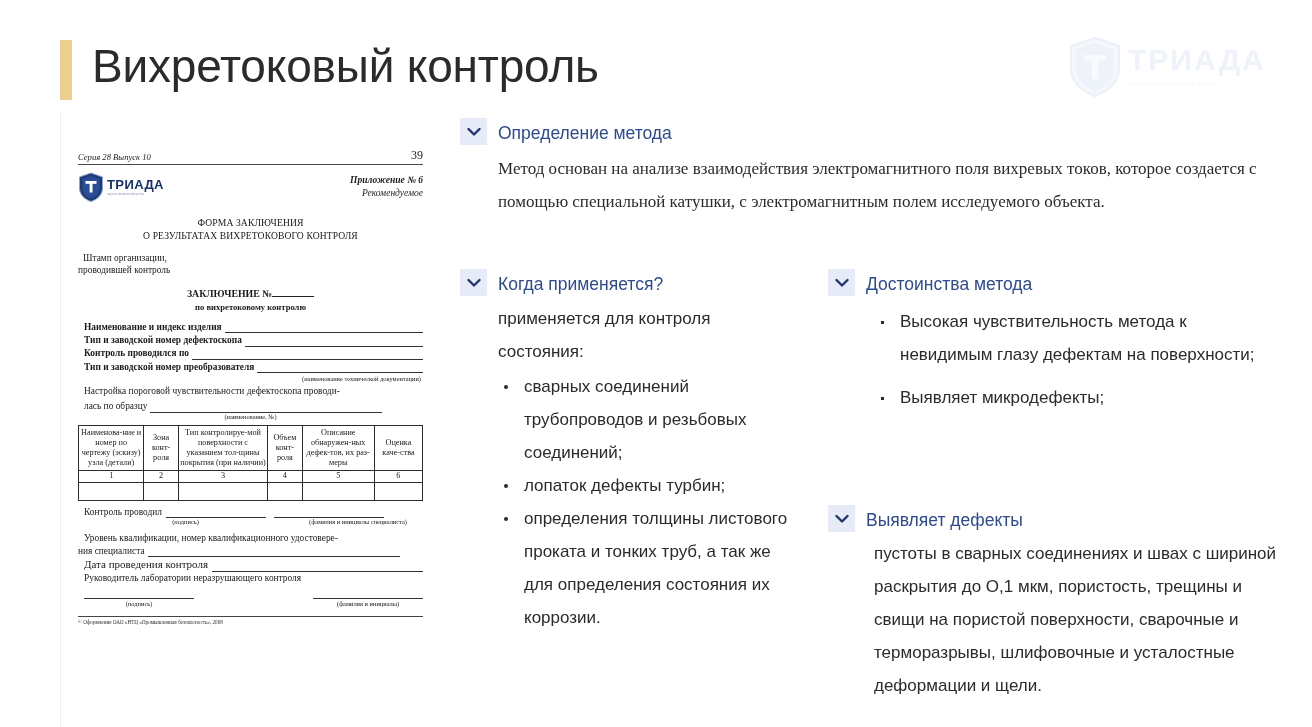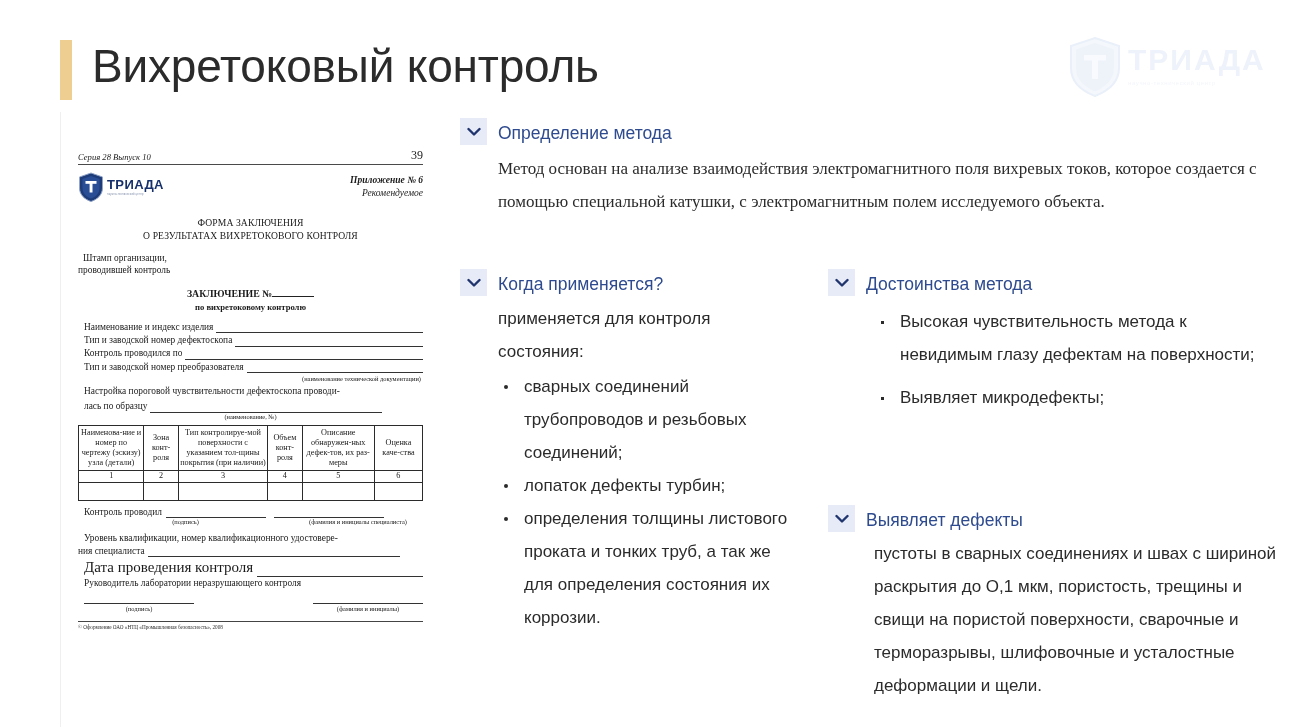--- a/index.html
+++ b/index.html
@@ -182,21 +182,21 @@
   .doc-zak .sub { font-size: 8.6px; font-weight: 700; display: block; margin-top: 1px; }
 
   .doc-fields { margin-top: 9px; padding-left: 6px; }
   .doc-field {
     display: flex;
     align-items: flex-end;
     font-size: 9.4px;
     margin-bottom: 1.5px;
     white-space: nowrap;
   }
-  .doc-field .lbl { flex: 0 0 auto; }
+  .doc-field .lbl { flex: 0 0 auto; font-weight: bold; }
   .doc-field .ln {
     flex: 1 1 auto;
     border-bottom: 1px solid #333;
     height: 9px;
     margin-left: 3px;
   }
   .doc-note {
     font-size: 6.4px;
     text-align: right;
     margin-top: 0px;
@@ -262,21 +262,21 @@
     display: inline-block;
     border-bottom: 1px solid #333;
     width: 252px;
     height: 9px;
     vertical-align: bottom;
     margin-left: 3px;
   }
   .doc-date {
     display: flex;
     align-items: flex-end;
-    font-size: 15px;
+    font-size: 11px;
     margin-top: 1px;
     padding-left: 6px;
   }
   .doc-date .l { flex: 1; border-bottom: 1px solid #333; height: 9px; margin-left: 4px; }
   .doc-head {
     font-size: 9.4px;
     margin-top: 1px;
     padding-left: 6px;
   }
   .doc-sigline2 {

